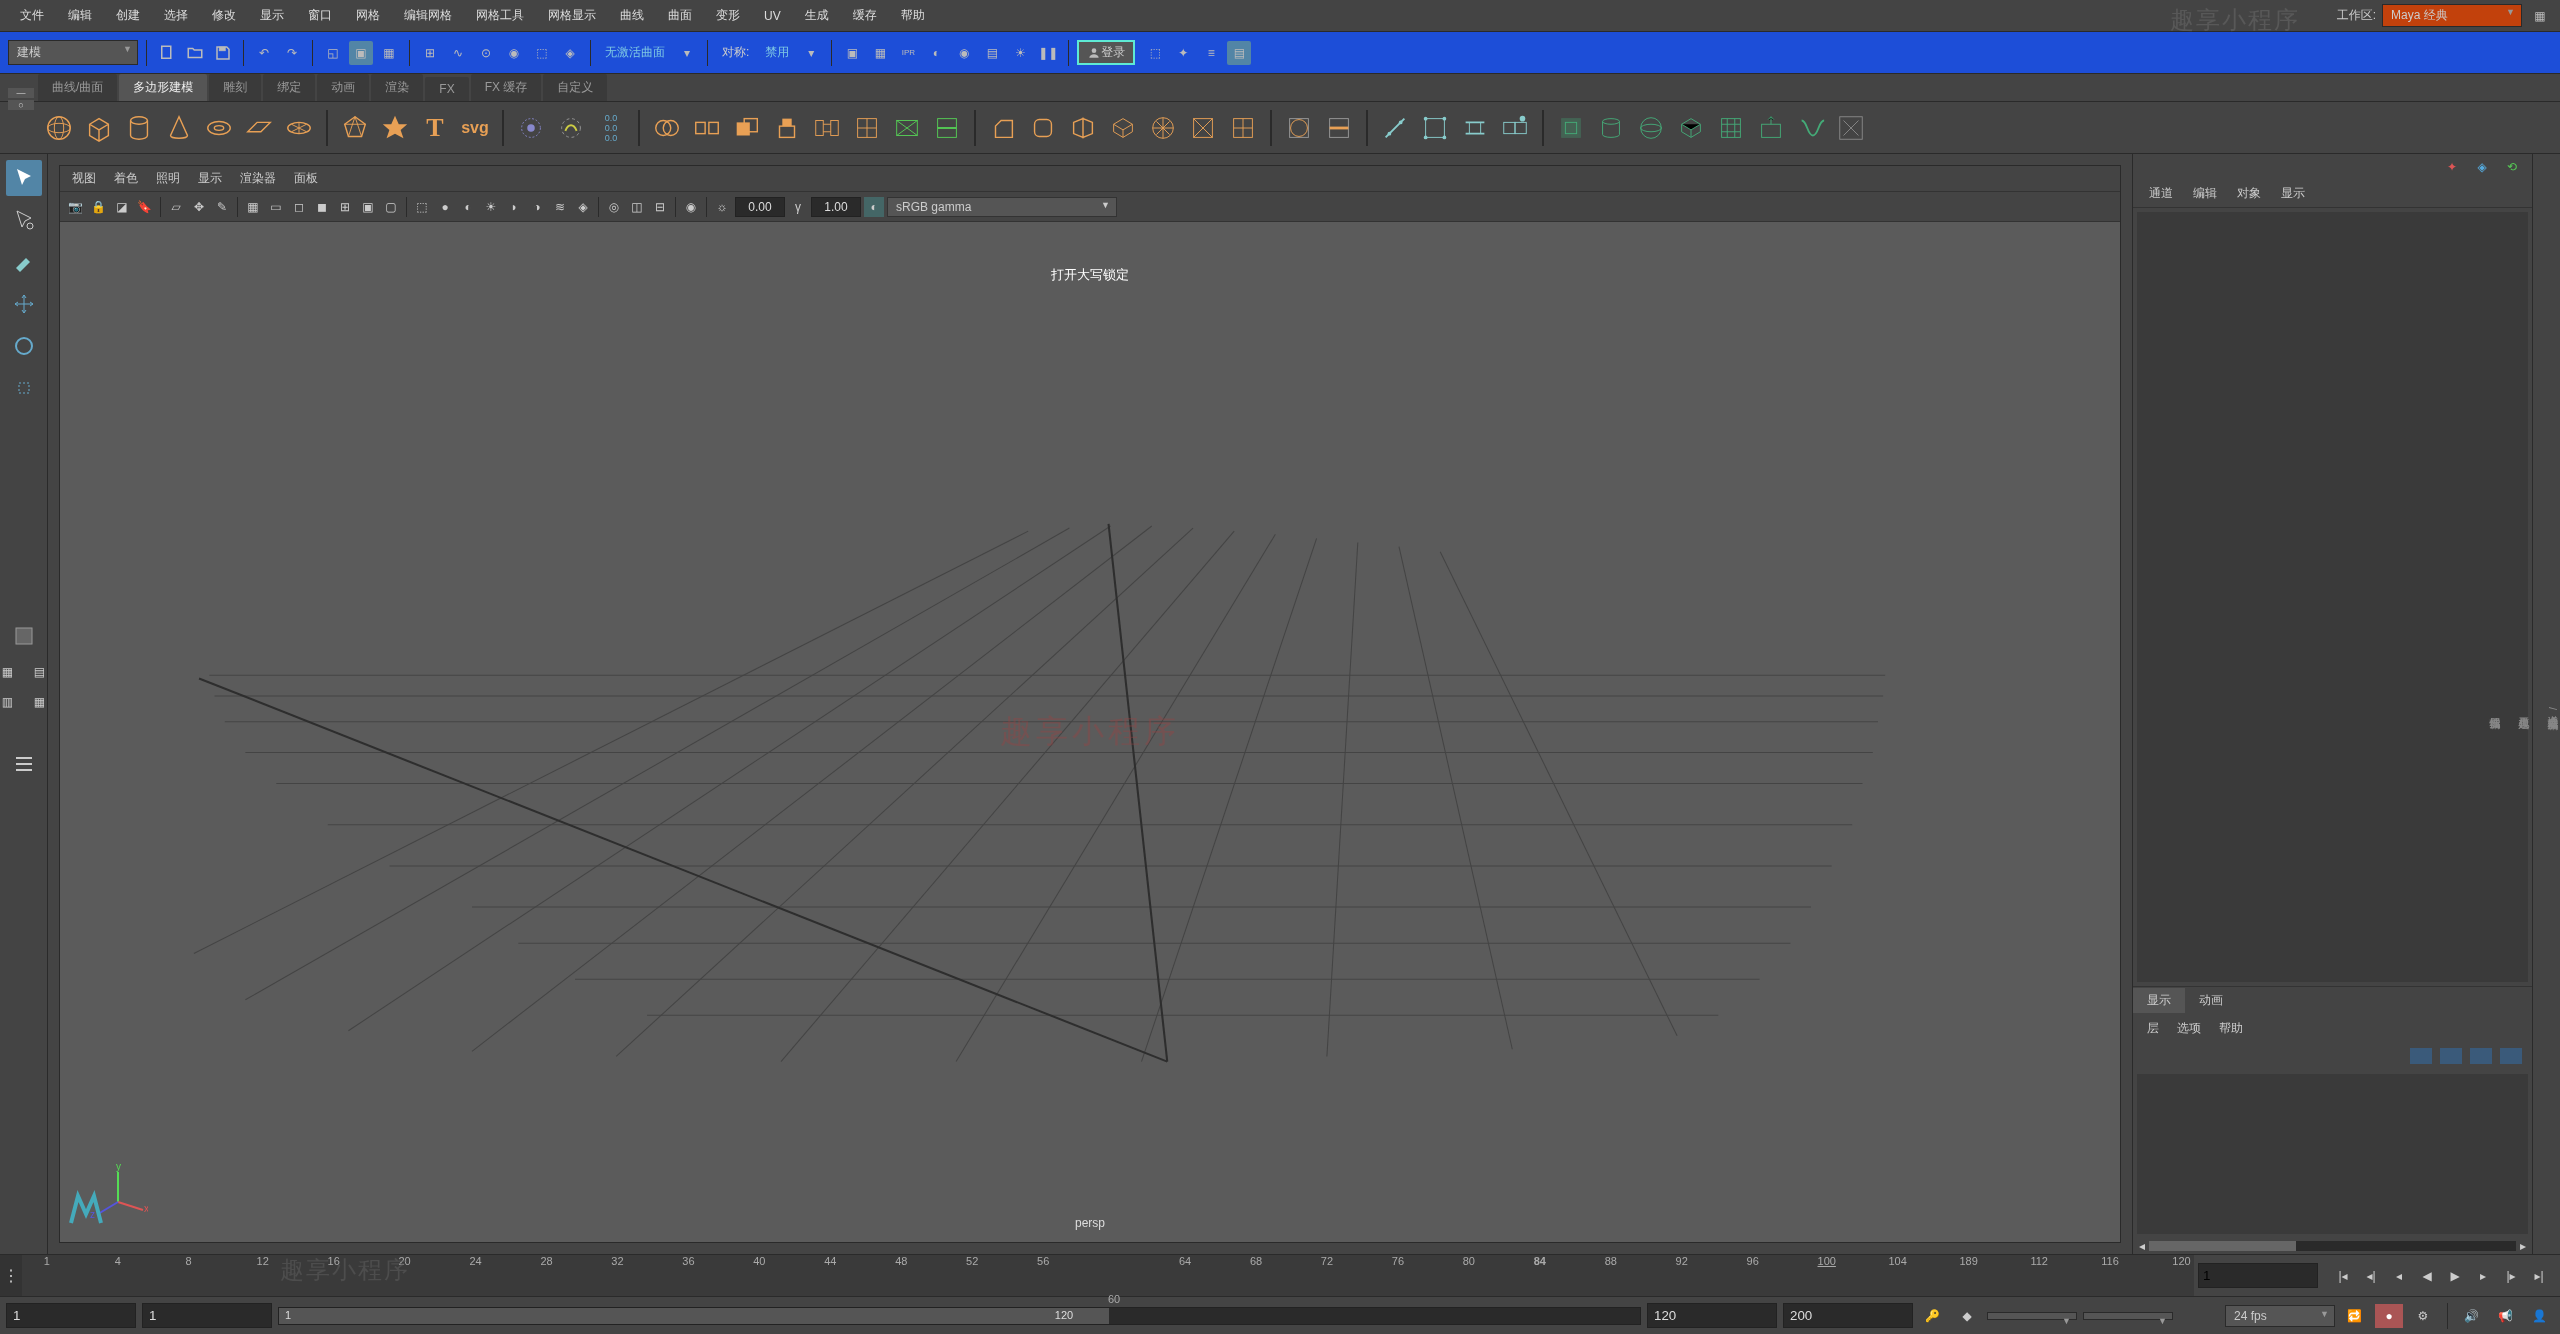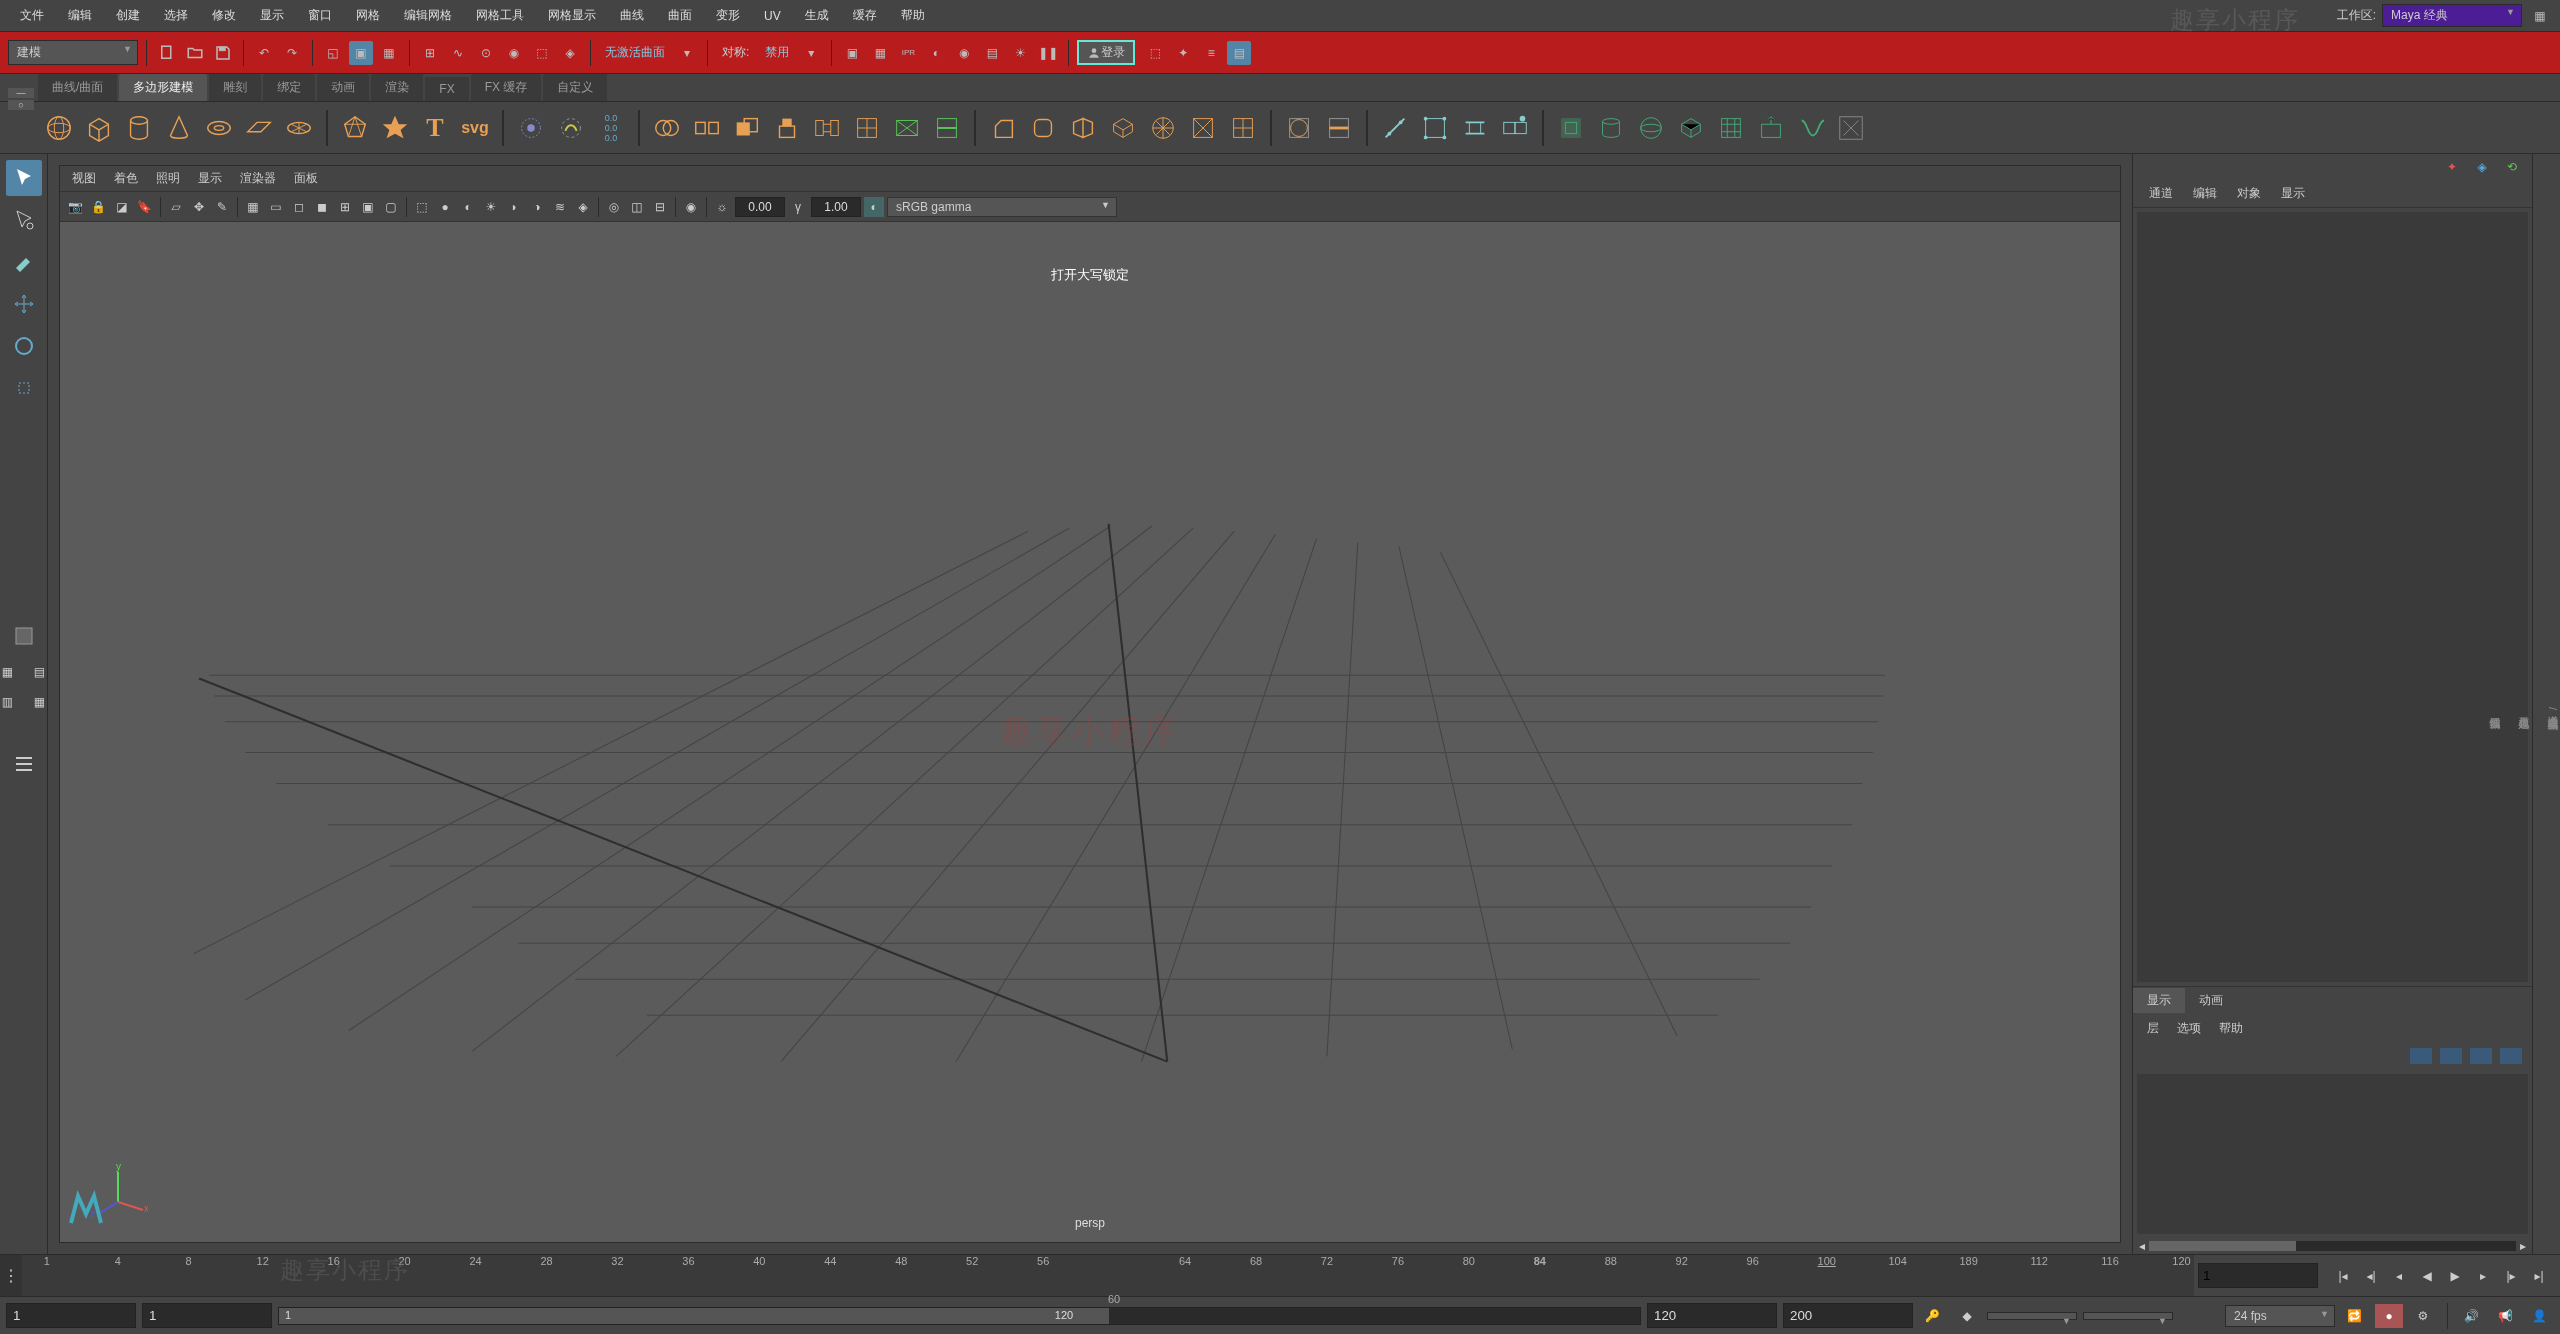--- a/index.html
+++ b/index.html
@@ -1,25 +1,25 @@
 <!DOCTYPE html>
 <html><head>
 <meta charset="utf-8">
 <style>
 * { margin:0; padding:0; box-sizing:border-box; font-family:"Microsoft YaHei",sans-serif; }
 body { background:#444; color:#ccc; font-size:12px; width:2560px; height:1334px; overflow:hidden; user-select:none; }
 .menubar { height:32px; background:#444; display:flex; align-items:center; padding:0 8px; border-bottom:1px solid #2a2a2a; }
 .menubar .mi { padding:4px 12px; color:#ddd; cursor:pointer; }
 .menubar .sp { flex:1; }
 .ws-label { margin-right:6px; color:#ccc; }
-.ws-dd { background:#4c1d95; border:1px solid #2a2a2a; padding:2px 24px 2px 8px; min-width:140px; position:relative; }
+.ws-dd { background:#c2410c; border:1px solid #2a2a2a; padding:2px 24px 2px 8px; min-width:140px; position:relative; }
 .ws-dd::after { content:'▼'; position:absolute; right:6px; font-size:9px; color:#999; }
 .wmk { position:absolute; right:260px; top:4px; font-size:24px; color:#666; opacity:.6; letter-spacing:2px; }
 
-.toolbar { height:42px; background:#b91c1c; display:flex; align-items:center; padding:0 8px; border-bottom:1px solid #2a2a2a; gap:4px; }
+.toolbar { height:42px; background:#1d4ed8; display:flex; align-items:center; padding:0 8px; border-bottom:1px solid #2a2a2a; gap:4px; }
 .dd { background:#555; border:1px solid #2a2a2a; padding:3px 22px 3px 8px; position:relative; min-width:130px; }
 .dd::after { content:'▼'; position:absolute; right:5px; font-size:9px; color:#999; }
 .tb-ico { width:24px; height:24px; display:flex; align-items:center; justify-content:center; color:#bbb; cursor:pointer; border-radius:2px; }
 .tb-ico svg { width:18px; height:18px; fill:#bbb; stroke:#bbb; }
 .tb-ico.active { background:#5285a6; }
 .sep { width:1px; height:26px; background:#2a2a2a; margin:0 4px; }
 .sym-lbl { color:#ccc; padding:0 6px; }
 .cyan { color:#7ec8e3; }
 .login { display:flex; align-items:center; gap:0; background:#555; padding:2px 8px; border:2px solid #5eead4; }
 

